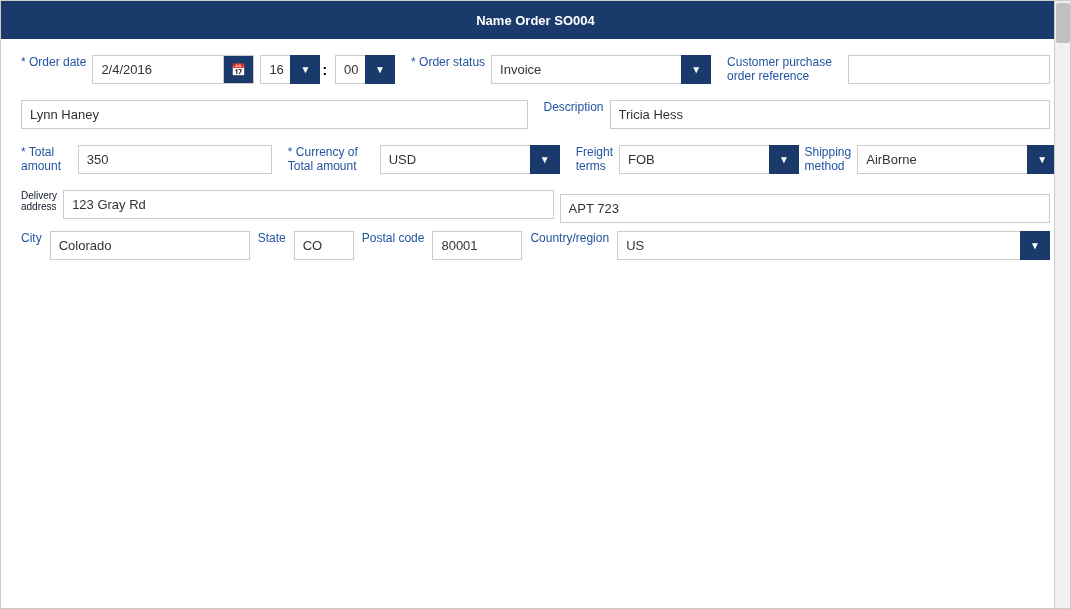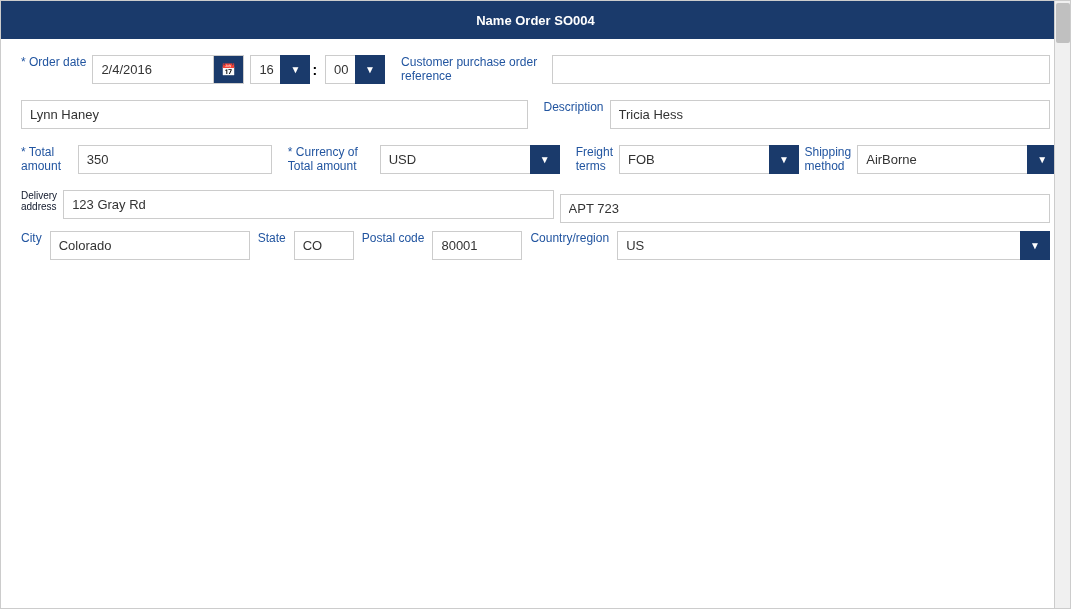--- a/index.html
+++ b/index.html
@@ -144,21 +144,21 @@
       position: relative;
       display: inline-flex;
       align-items: stretch;
     }
 
     .date-input-wrapper input {
       border: 1px solid #ccc;
       padding: 6px 8px;
       font-size: 13px;
       color: #333;
-      width: 122px;
+      width: 132px;
       outline: none;
     }
 
     .calendar-btn {
       border: 1px solid #ccc;
       border-left: none;
       background: #1a3a6b;
       width: 30px;
       display: flex;
       align-items: center;
@@ -254,20 +254,32 @@
           <span class="time-colon">:</span>
           <div class="time-select-wrapper">
             <select>
               <option>00</option><option>15</option><option>30</option><option>45</option>
             </select>
             <div class="select-arrow"></div>
           </div>
         </div>
       </div>
 
+      <div class="form-group" style="min-width:220px">
+        <label class="form-label required">Order status</label>
+        <div class="select-wrapper">
+          <select style="width:220px">
+            <option>Invoice</option>
+            <option>Draft</option>
+            <option>Confirmed</option>
+            <option>Cancelled</option>
+          </select>
+          <div class="select-arrow"></div>
+        </div>
+      </div>
 
       <div class="form-group" style="flex:1">
         <label class="form-label">Customer purchase order reference</label>
         <input type="text" class="form-input full-width" style="width: 100%;">
       </div>
     </div>
 
     <div class="form-row">
       <div class="form-group" style="flex:1">
         <input type="text" class="form-input full-width" value="Lynn Haney" style="">

